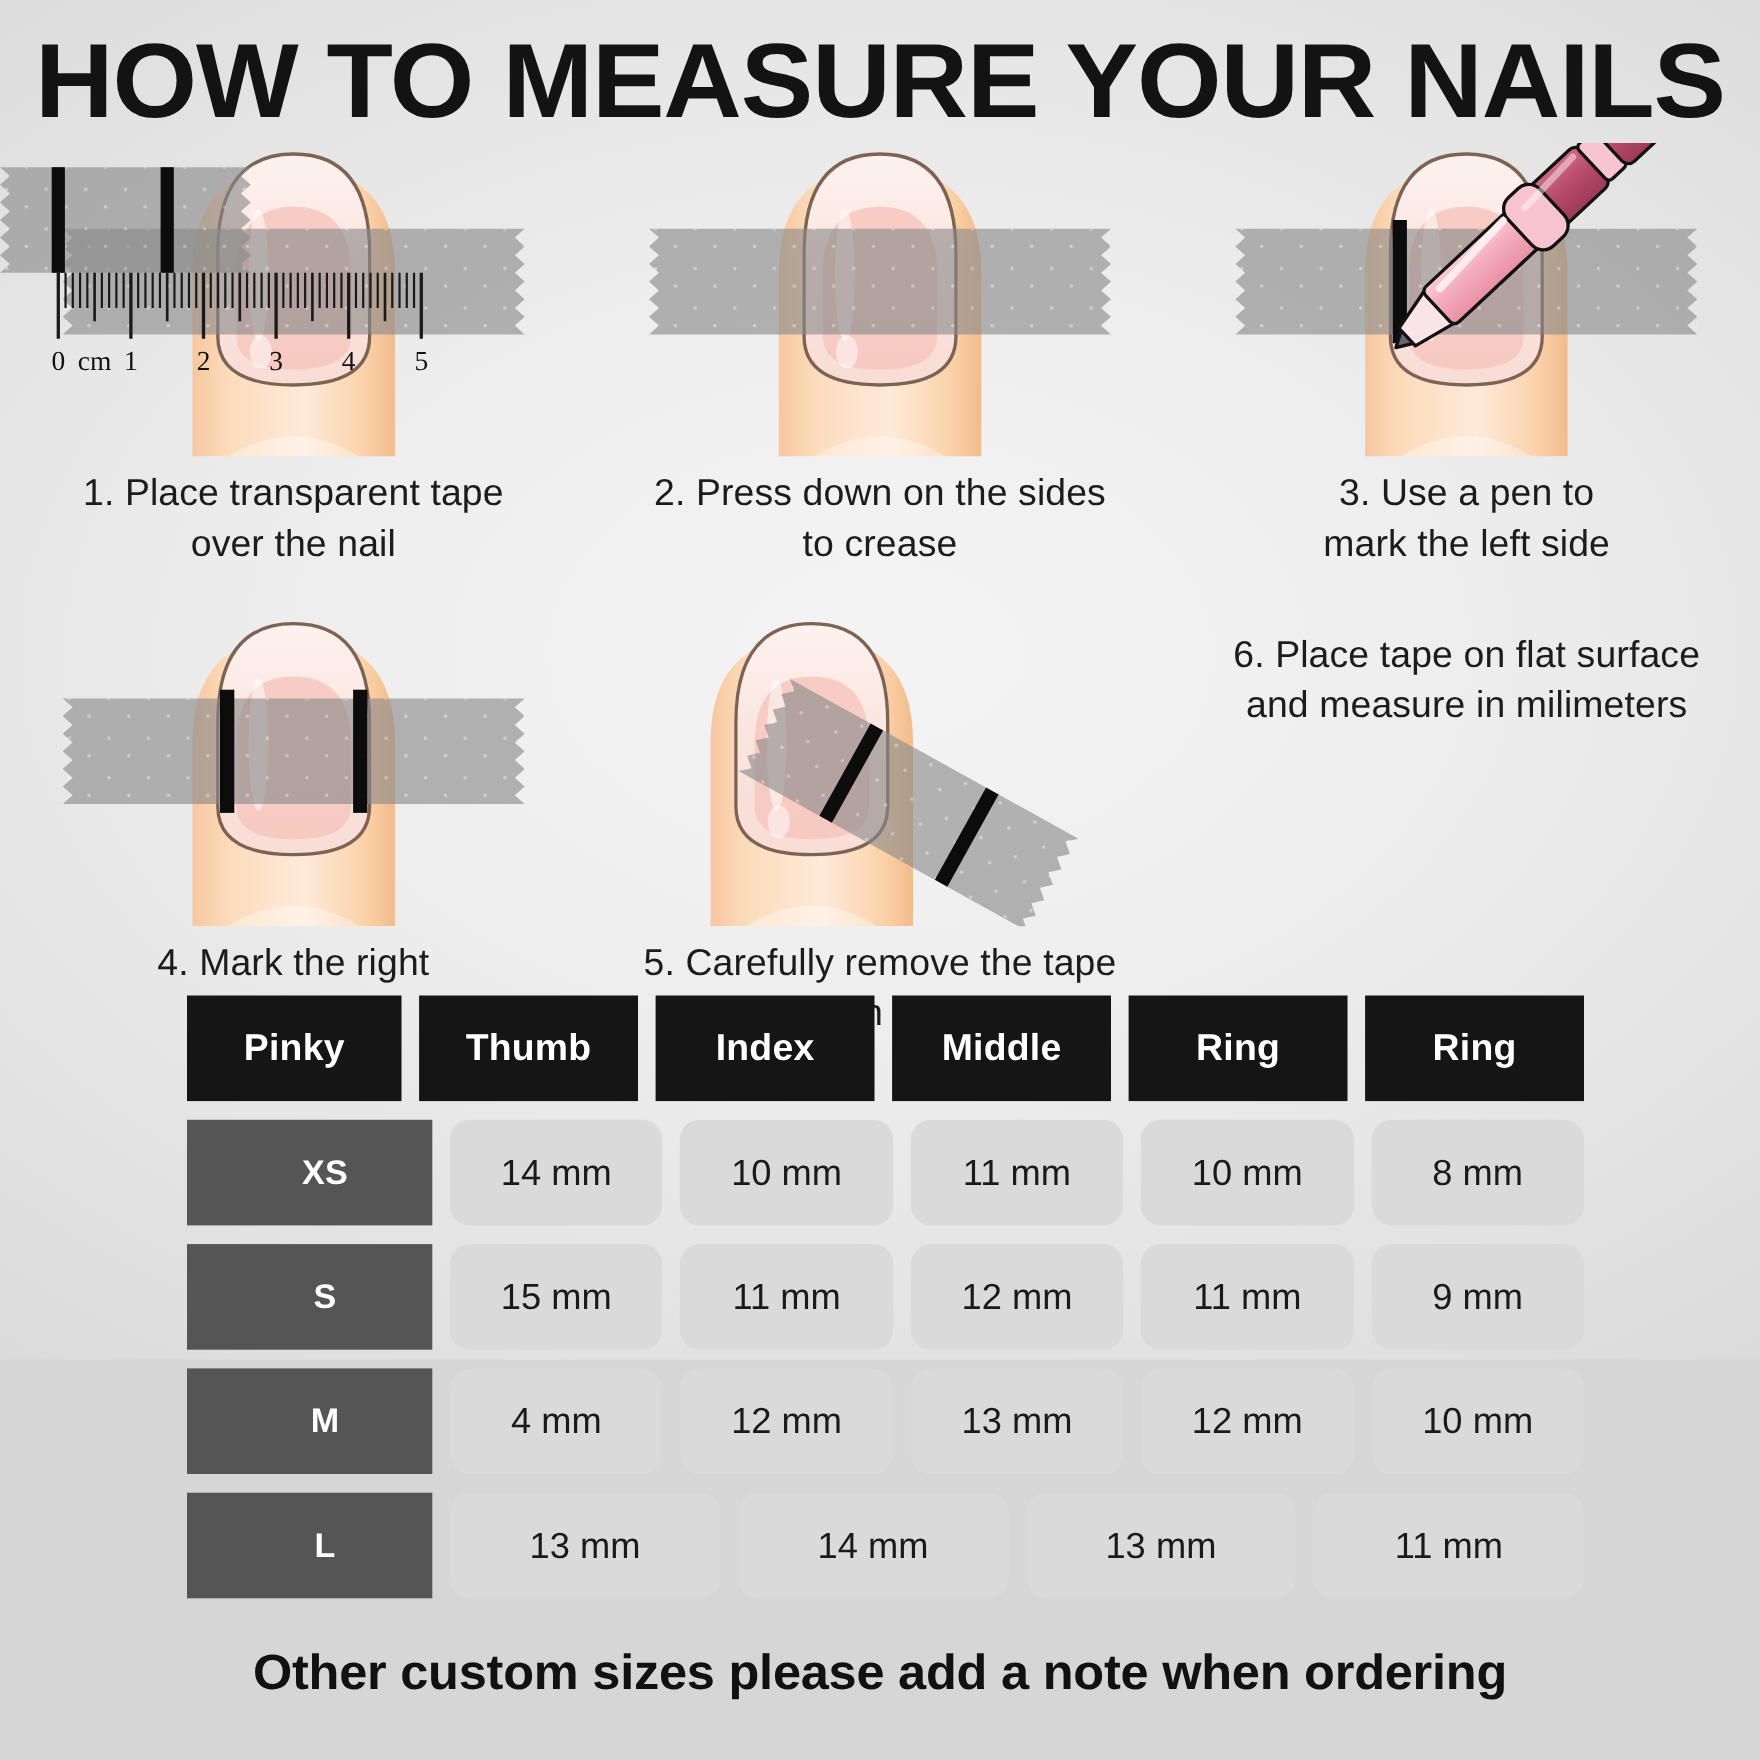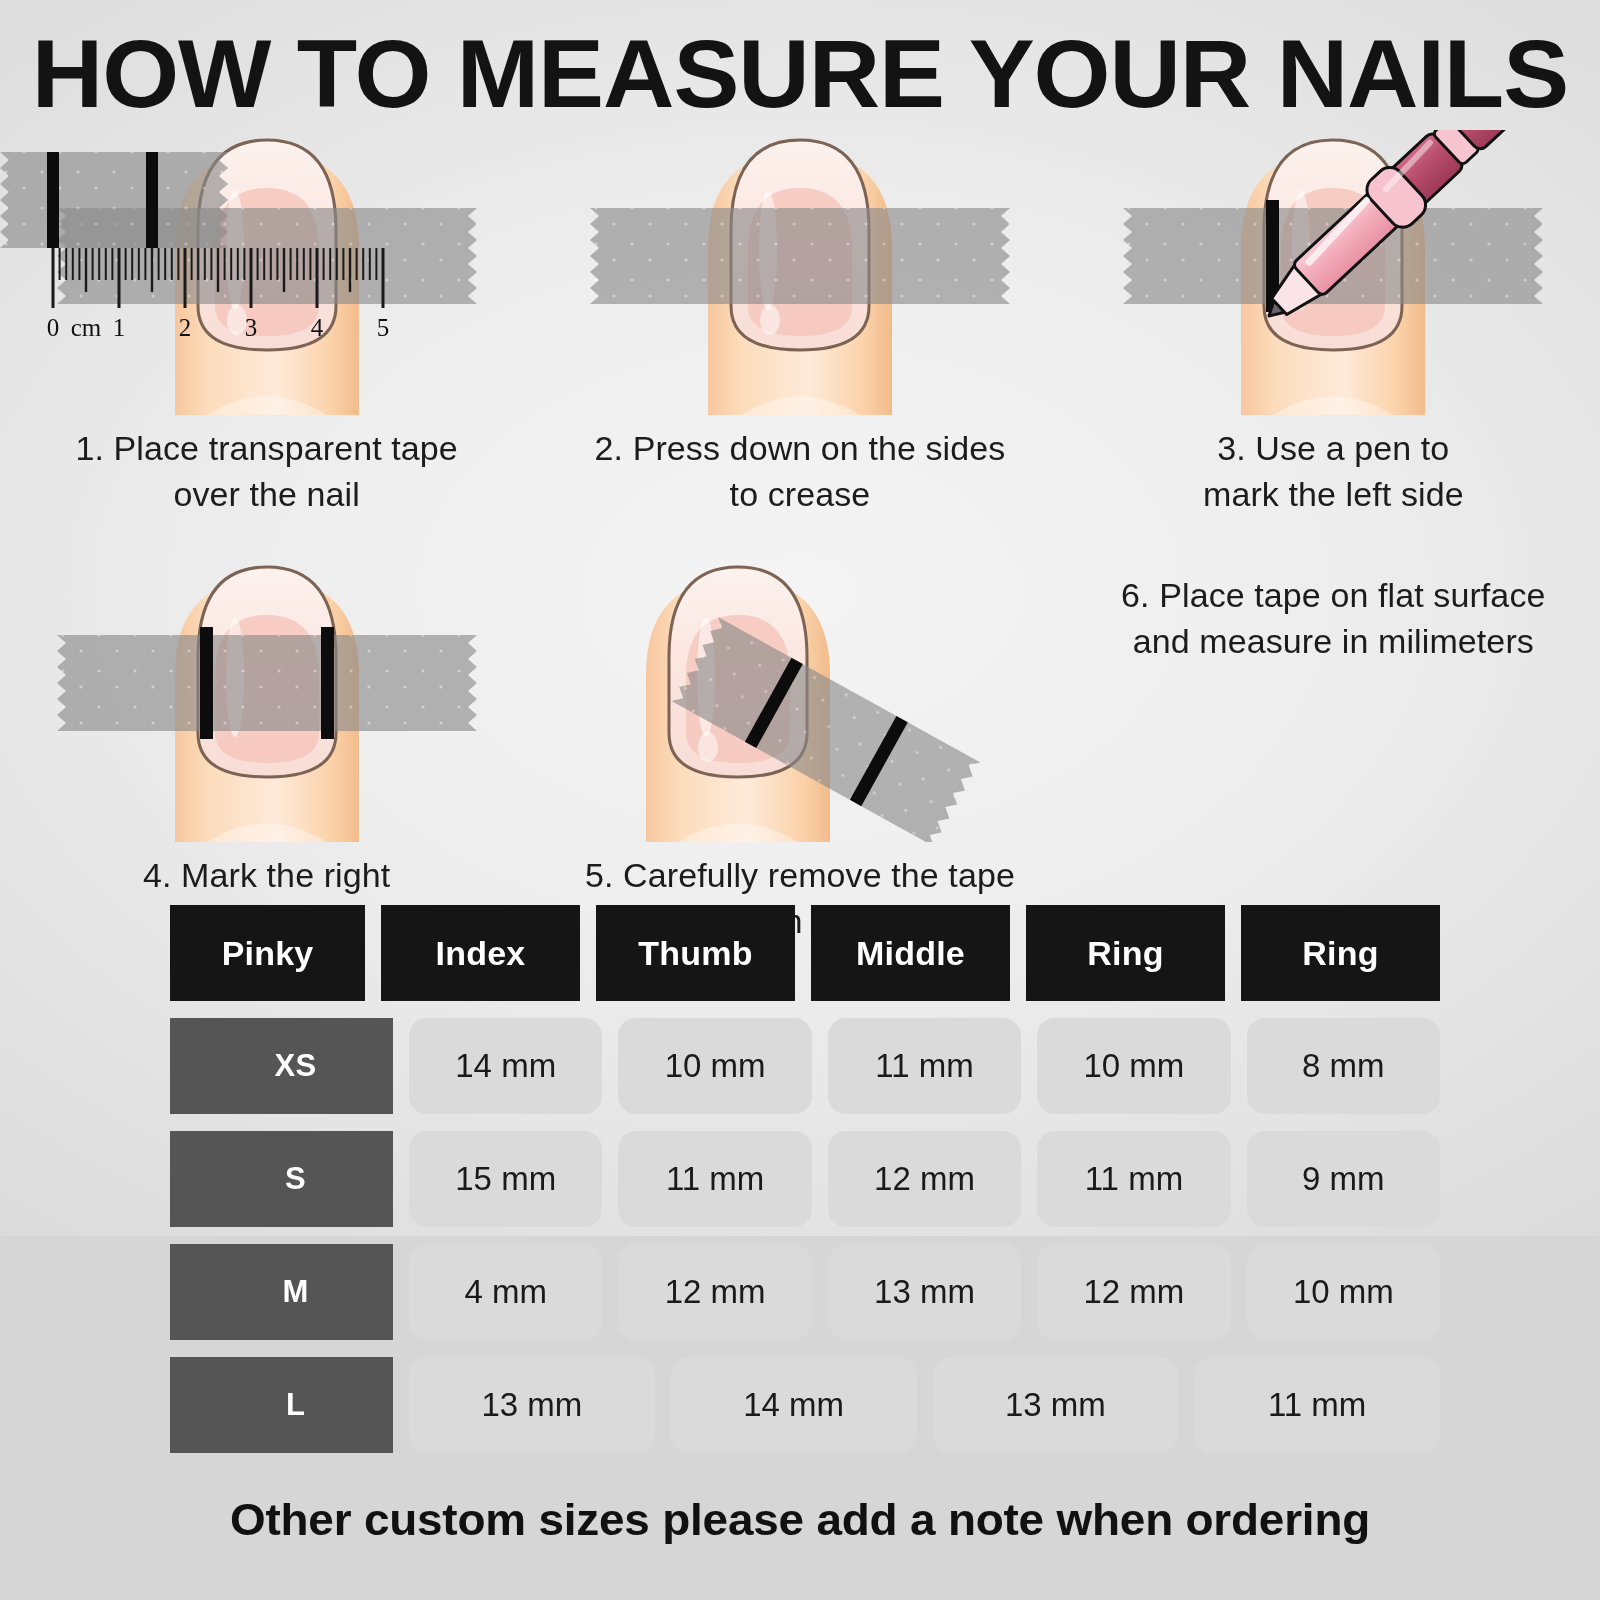--- a/index.html
+++ b/index.html
@@ -364,22 +364,22 @@
           </svg>
         </div>
         <div class="caption">6. Place tape on flat surface<br>and measure in milimeters</div>
       </div>
     </div>
   </div>
 
   <div class="table">
     <div class="trow">
       <div class="th c0">Pinky</div>
+      <div class="th cx">Thumb</div>
       <div class="th cx">Index</div>
-      <div class="th cx">Thumb</div>
       <div class="th cx">Middle</div>
       <div class="th cx">Ring</div>
       <div class="th cx">Ring</div>
     </div>
 
     <div class="trow">
       <div class="size-cell c0">XS</div>
       <div class="cell cx">14 mm</div>
       <div class="cell cx">10 mm</div>
       <div class="cell cx">11 mm</div>

